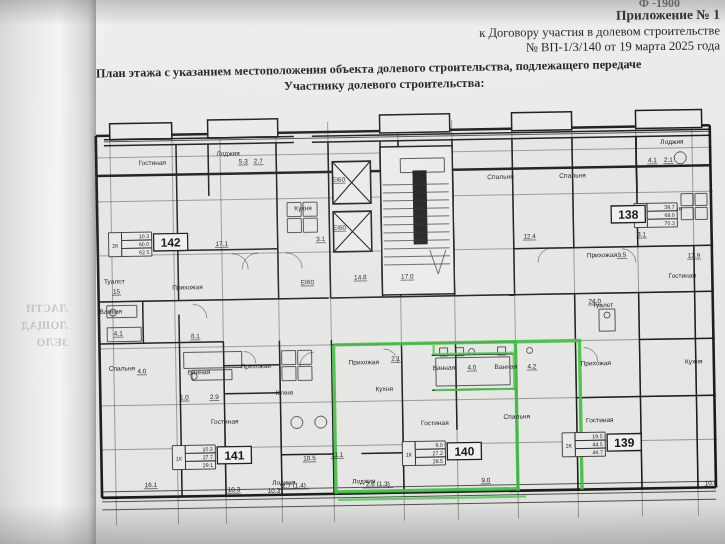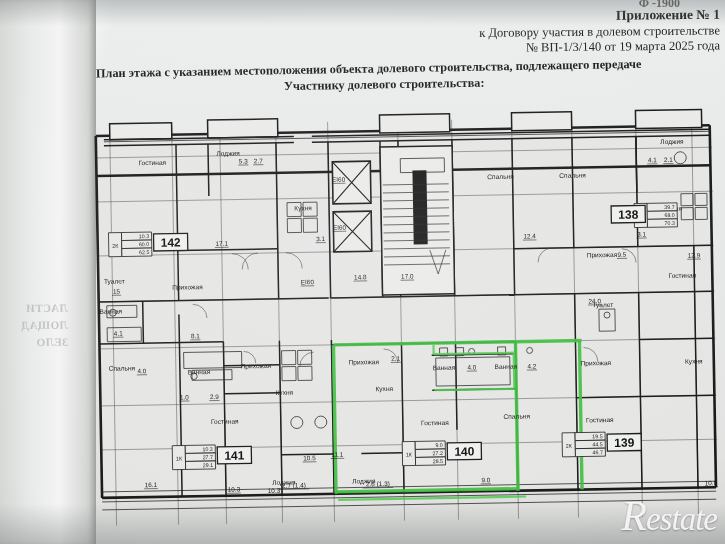--- a/index.html
+++ b/index.html
@@ -534,17 +534,14 @@
           </g>
         </g>
 
     </svg>
   </div>
 
   <div class="vignette"></div>
   <div class="shadowtop"></div>
   <div class="shadowbot"></div>
 
-  <div class="wm">
-    <span class="cap">R</span><span>estate</span>
-  </div>
 
 </div>
 
 </body></html>

